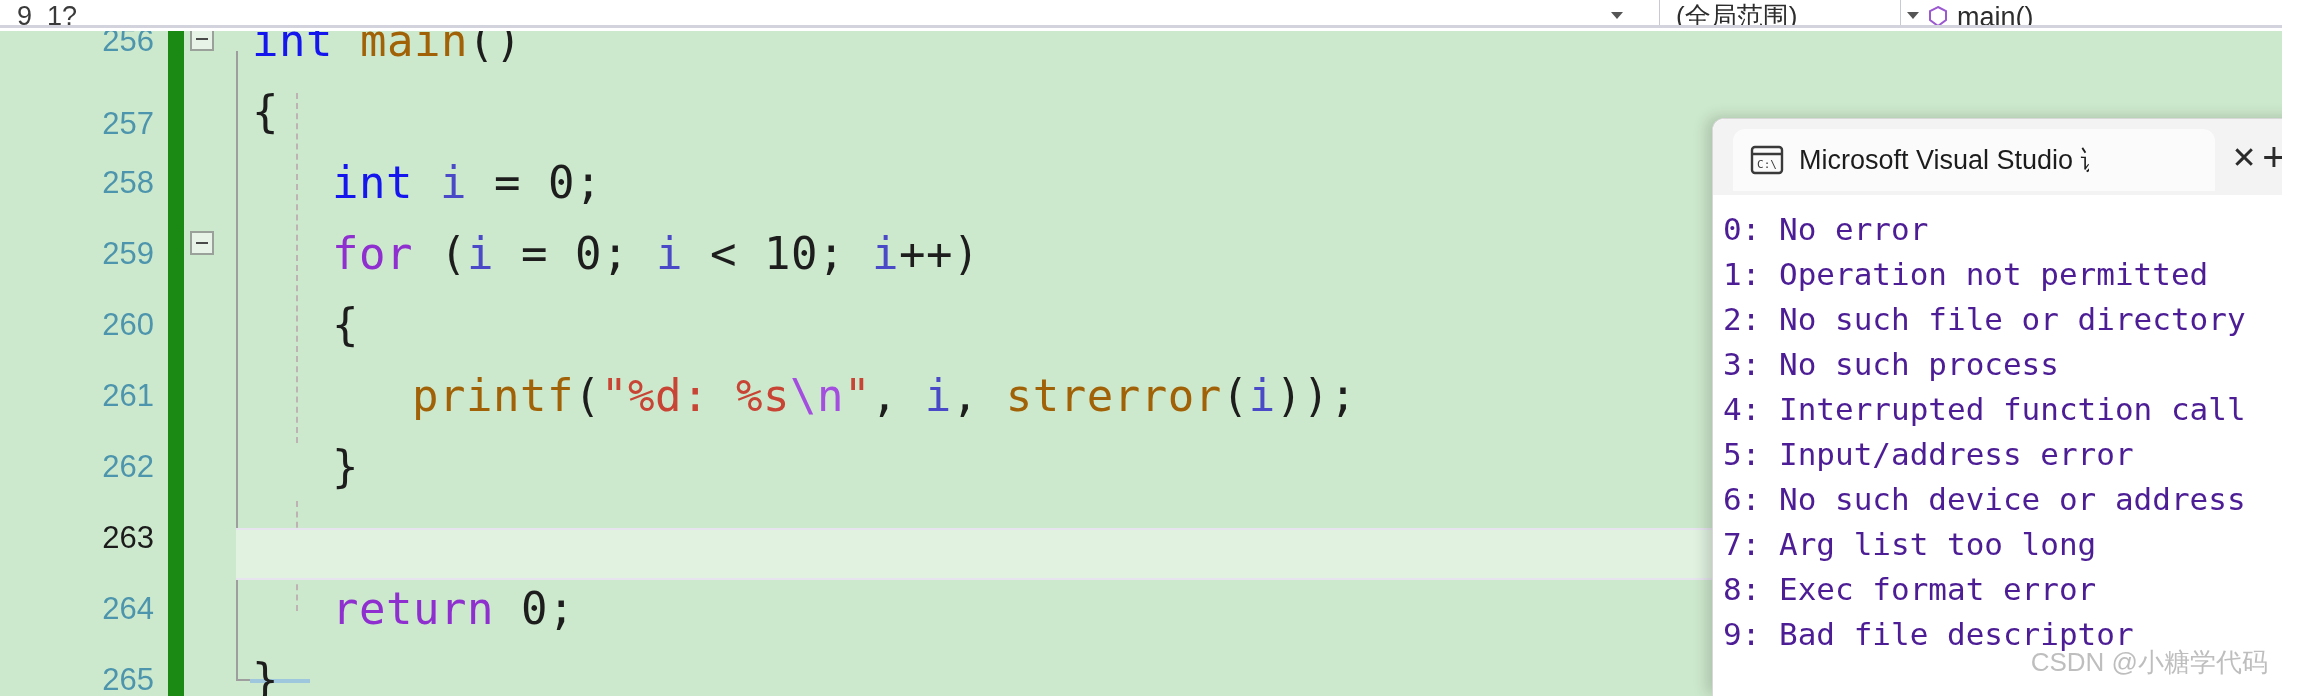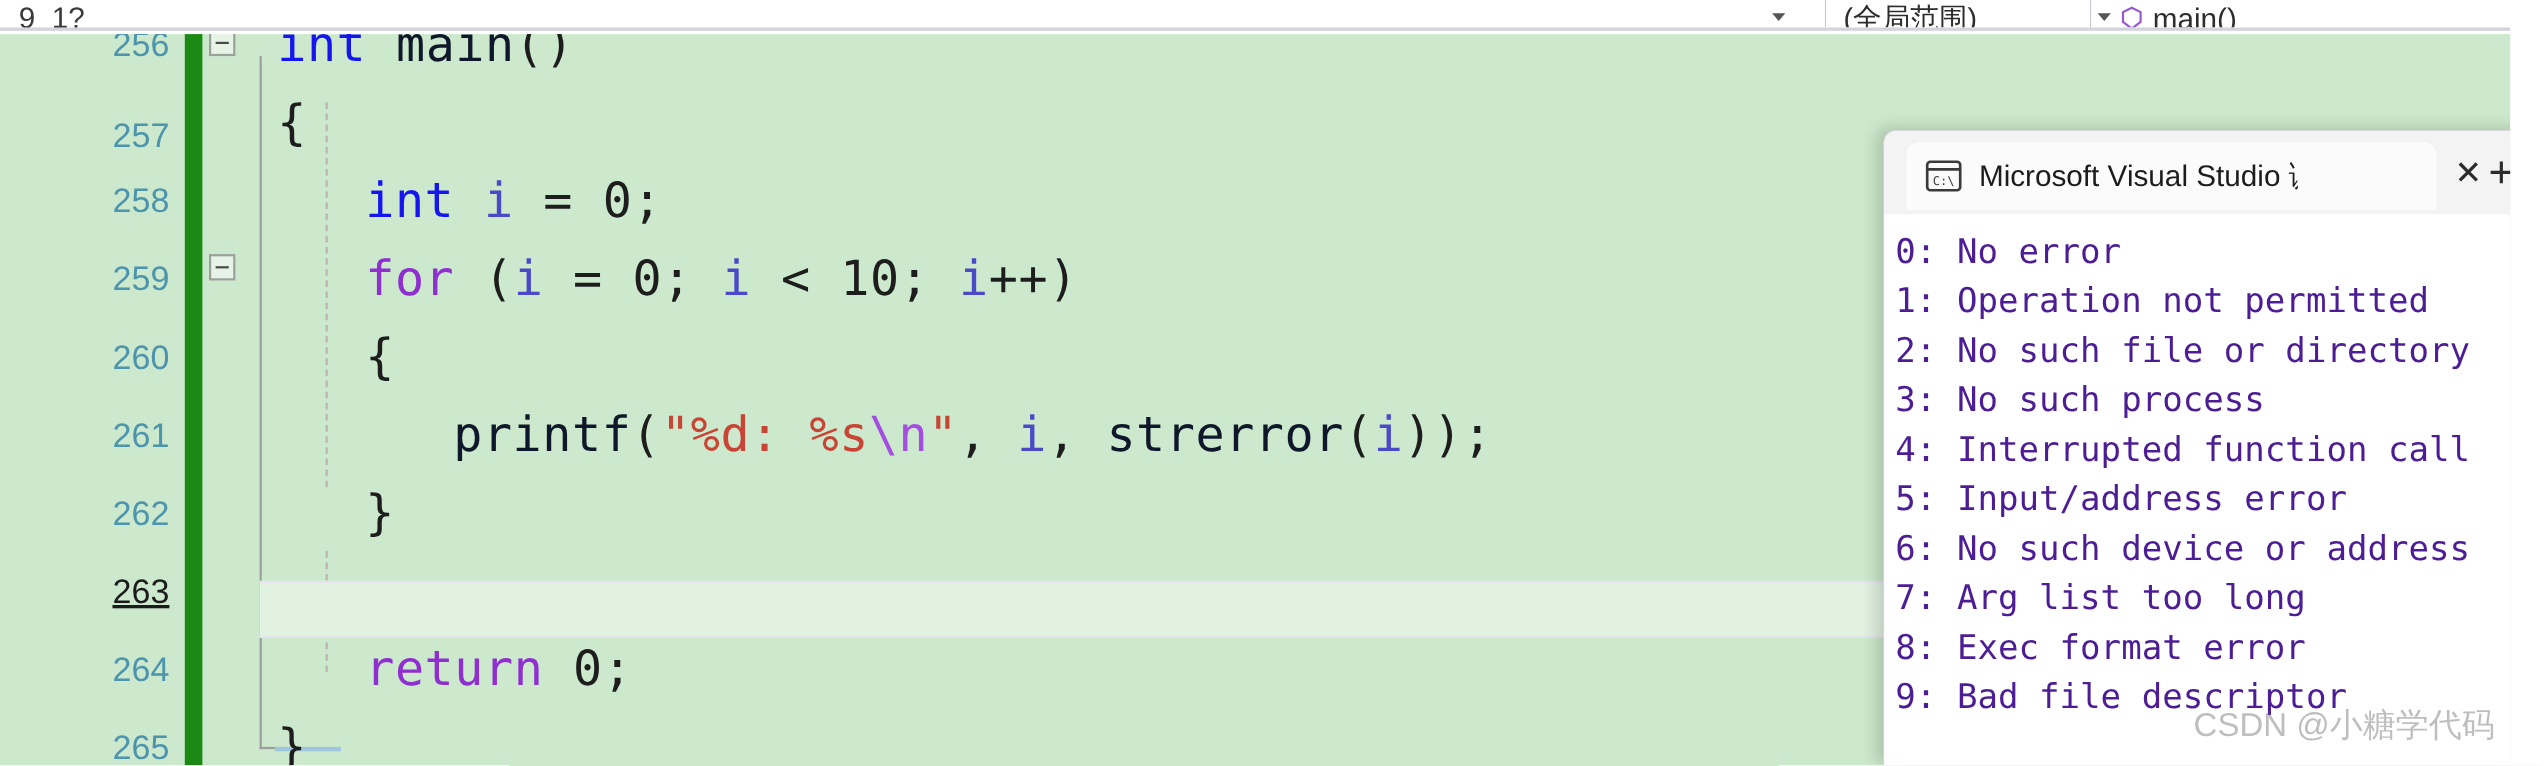--- a/index.html
+++ b/index.html
@@ -144,36 +144,35 @@
     right: 14px;
     font-family: "Liberation Sans", sans-serif;
     font-size: 31px;
     color: #4d94ad;
     line-height: 71px;
     letter-spacing: 0px;
   }
   .lineno.current {
     color: #1b1b1b;
     font-weight: 400;
-    text-decoration: underline;
   }
 
   .codetext {
     position: absolute;
     left: 0;
     font-family: "DejaVu Sans Mono", monospace;
     font-size: 44px;
     line-height: 71px;
     white-space: pre;
     letter-spacing: 0.5px;
   }
 
   .kw-blue   { color: #1515ee; }
   .kw-purple { color: #8f2fd0; }
-  .fn-brown  { color: #0f172a; text-align: center; }
+  .fn-brown  { color: #a16207; text-align: center; }
   .str-red   { color: #c84434; }
   .esc-purple{ color: #a44ee0; }
   .plain     { color: #1d1d1d; }
   .ident-blue{ color: #4a4ac8; }
 
   
   .current-line-box {
     position: absolute;
     left: 236px;
     top: 497px;
@@ -311,21 +310,21 @@
     white-space: pre;
   }
   .console-line.blank { color: transparent; }
 
   
   .watermark {
     position: absolute;
     right: 14px;
     bottom: 16px;
     font-family: "Liberation Sans", sans-serif;
-    font-size: 30px;
+    font-size: 26px;
     color: rgba(100,100,100,0.42);
     white-space: nowrap;
     pointer-events: none;
   }
 </style>
 </head>
 <body>
 
 <div id="root">
 

